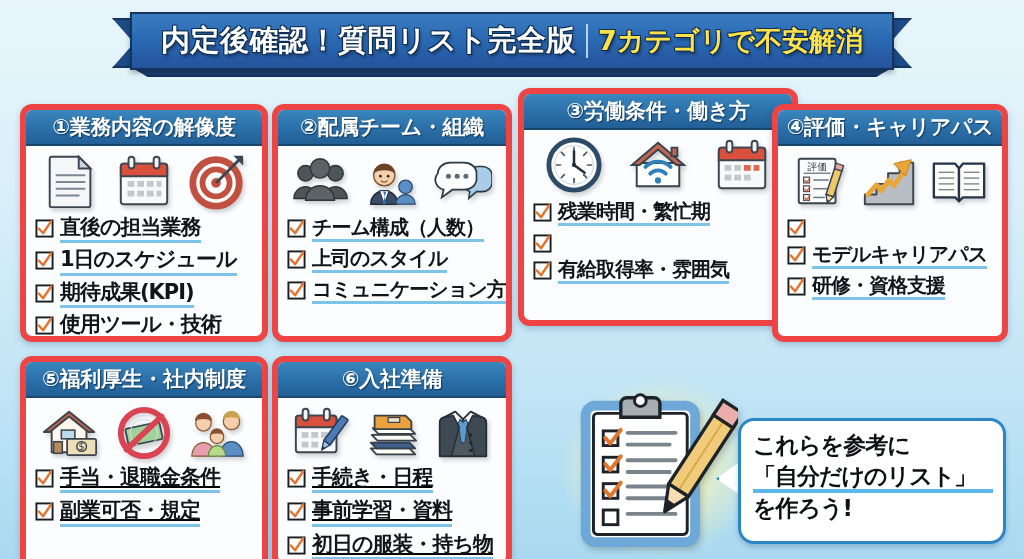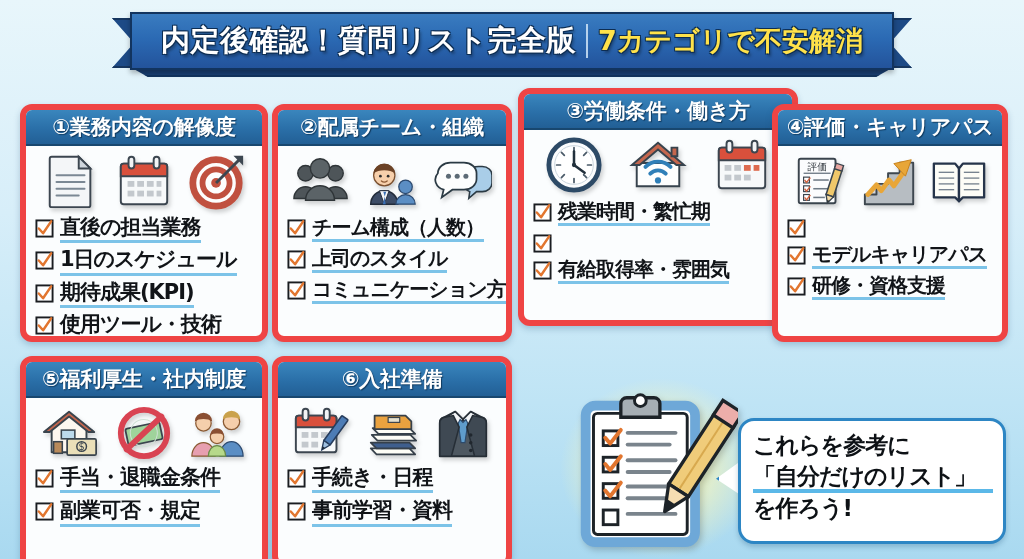--- a/index.html
+++ b/index.html
@@ -82,21 +82,21 @@
   #card4{left:772px; top:88px; width:236px;height:238px;}
   #card5{left:20px;  top:340px;width:248px;height:252px;}
   #card6{left:272px; top:340px;width:240px;height:212px;}
 
   #card1 .item-txt{font-size:21px;}
   #card2 .item-txt{font-size:20px;}
   #card3 .item-txt{font-size:20px;}
   #card4 .item-txt{font-size:20px;}
   #card5 .item-txt{font-size:21px;}
   #card6 .item-txt{font-size:21px;}
-  #card5 .items,#card6 .items{padding-top:0;}
+  #card5 .items,#card6 .items{padding-top:0;text-decoration:underline;}
   #card5 .item,#card6 .item{margin-bottom:4px;}
 
   
   .glow{
     position:absolute;left:560px;top:378px;width:200px;height:180px;
     background:radial-gradient(closest-side,rgba(255,246,150,.95) 0%,rgba(255,248,180,.55) 55%,rgba(255,255,200,0) 100%);
     pointer-events:none;
   }
   .clipboard{position:absolute;left:572px;top:386px;width:166px;height:166px;filter:drop-shadow(2px 3px 3px rgba(0,0,0,.2));}
   .clipboard svg{display:block;width:100%;height:100%;}
@@ -581,20 +581,29 @@
       </div>
       <div class="item">
         <span class="cb">
             <svg viewBox="0 0 20 20">
               <rect x="1.5" y="1.5" width="17" height="17" fill="#fff" stroke="#1a1d21" stroke-width="2"></rect>
               <path d="M4 10 L8.5 15 L17 2.5" fill="none" stroke="#e2762f" stroke-width="2.6" stroke-linecap="round" stroke-linejoin="round"></path>
             </svg>
           </span>
         <span class="item-txt">事前学習・資料</span>
       </div>
+      <div class="item">
+        <span class="cb">
+            <svg viewBox="0 0 20 20">
+              <rect x="1.5" y="1.5" width="17" height="17" fill="#fff" stroke="#1a1d21" stroke-width="2"></rect>
+              <path d="M4 10 L8.5 15 L17 2.5" fill="none" stroke="#e2762f" stroke-width="2.6" stroke-linecap="round" stroke-linejoin="round"></path>
+            </svg>
+          </span>
+        <span class="item-txt">初日の服装・持ち物</span>
+      </div>
     </div>
   </div>
 
   <div class="glow"></div>
   <div class="clipboard">
     <svg viewBox="0 0 170 170">
       <rect x="14" y="20" width="112" height="140" rx="10" fill="#ffffff" stroke="#1d2328" stroke-width="4"></rect>
       <rect x="14" y="20" width="112" height="140" rx="10" fill="none" stroke="#6ea8d8" stroke-width="10"></rect>
       <rect x="22" y="28" width="96" height="124" rx="4" fill="#ffffff" stroke="#1d2328" stroke-width="3"></rect>
       <path d="M56 12 h28 a6 6 0 0 1 6 6 v14 h-40 v-14 a6 6 0 0 1 6 -6 z" fill="#a6aeb4" stroke="#1d2328" stroke-width="3.4"></path>

